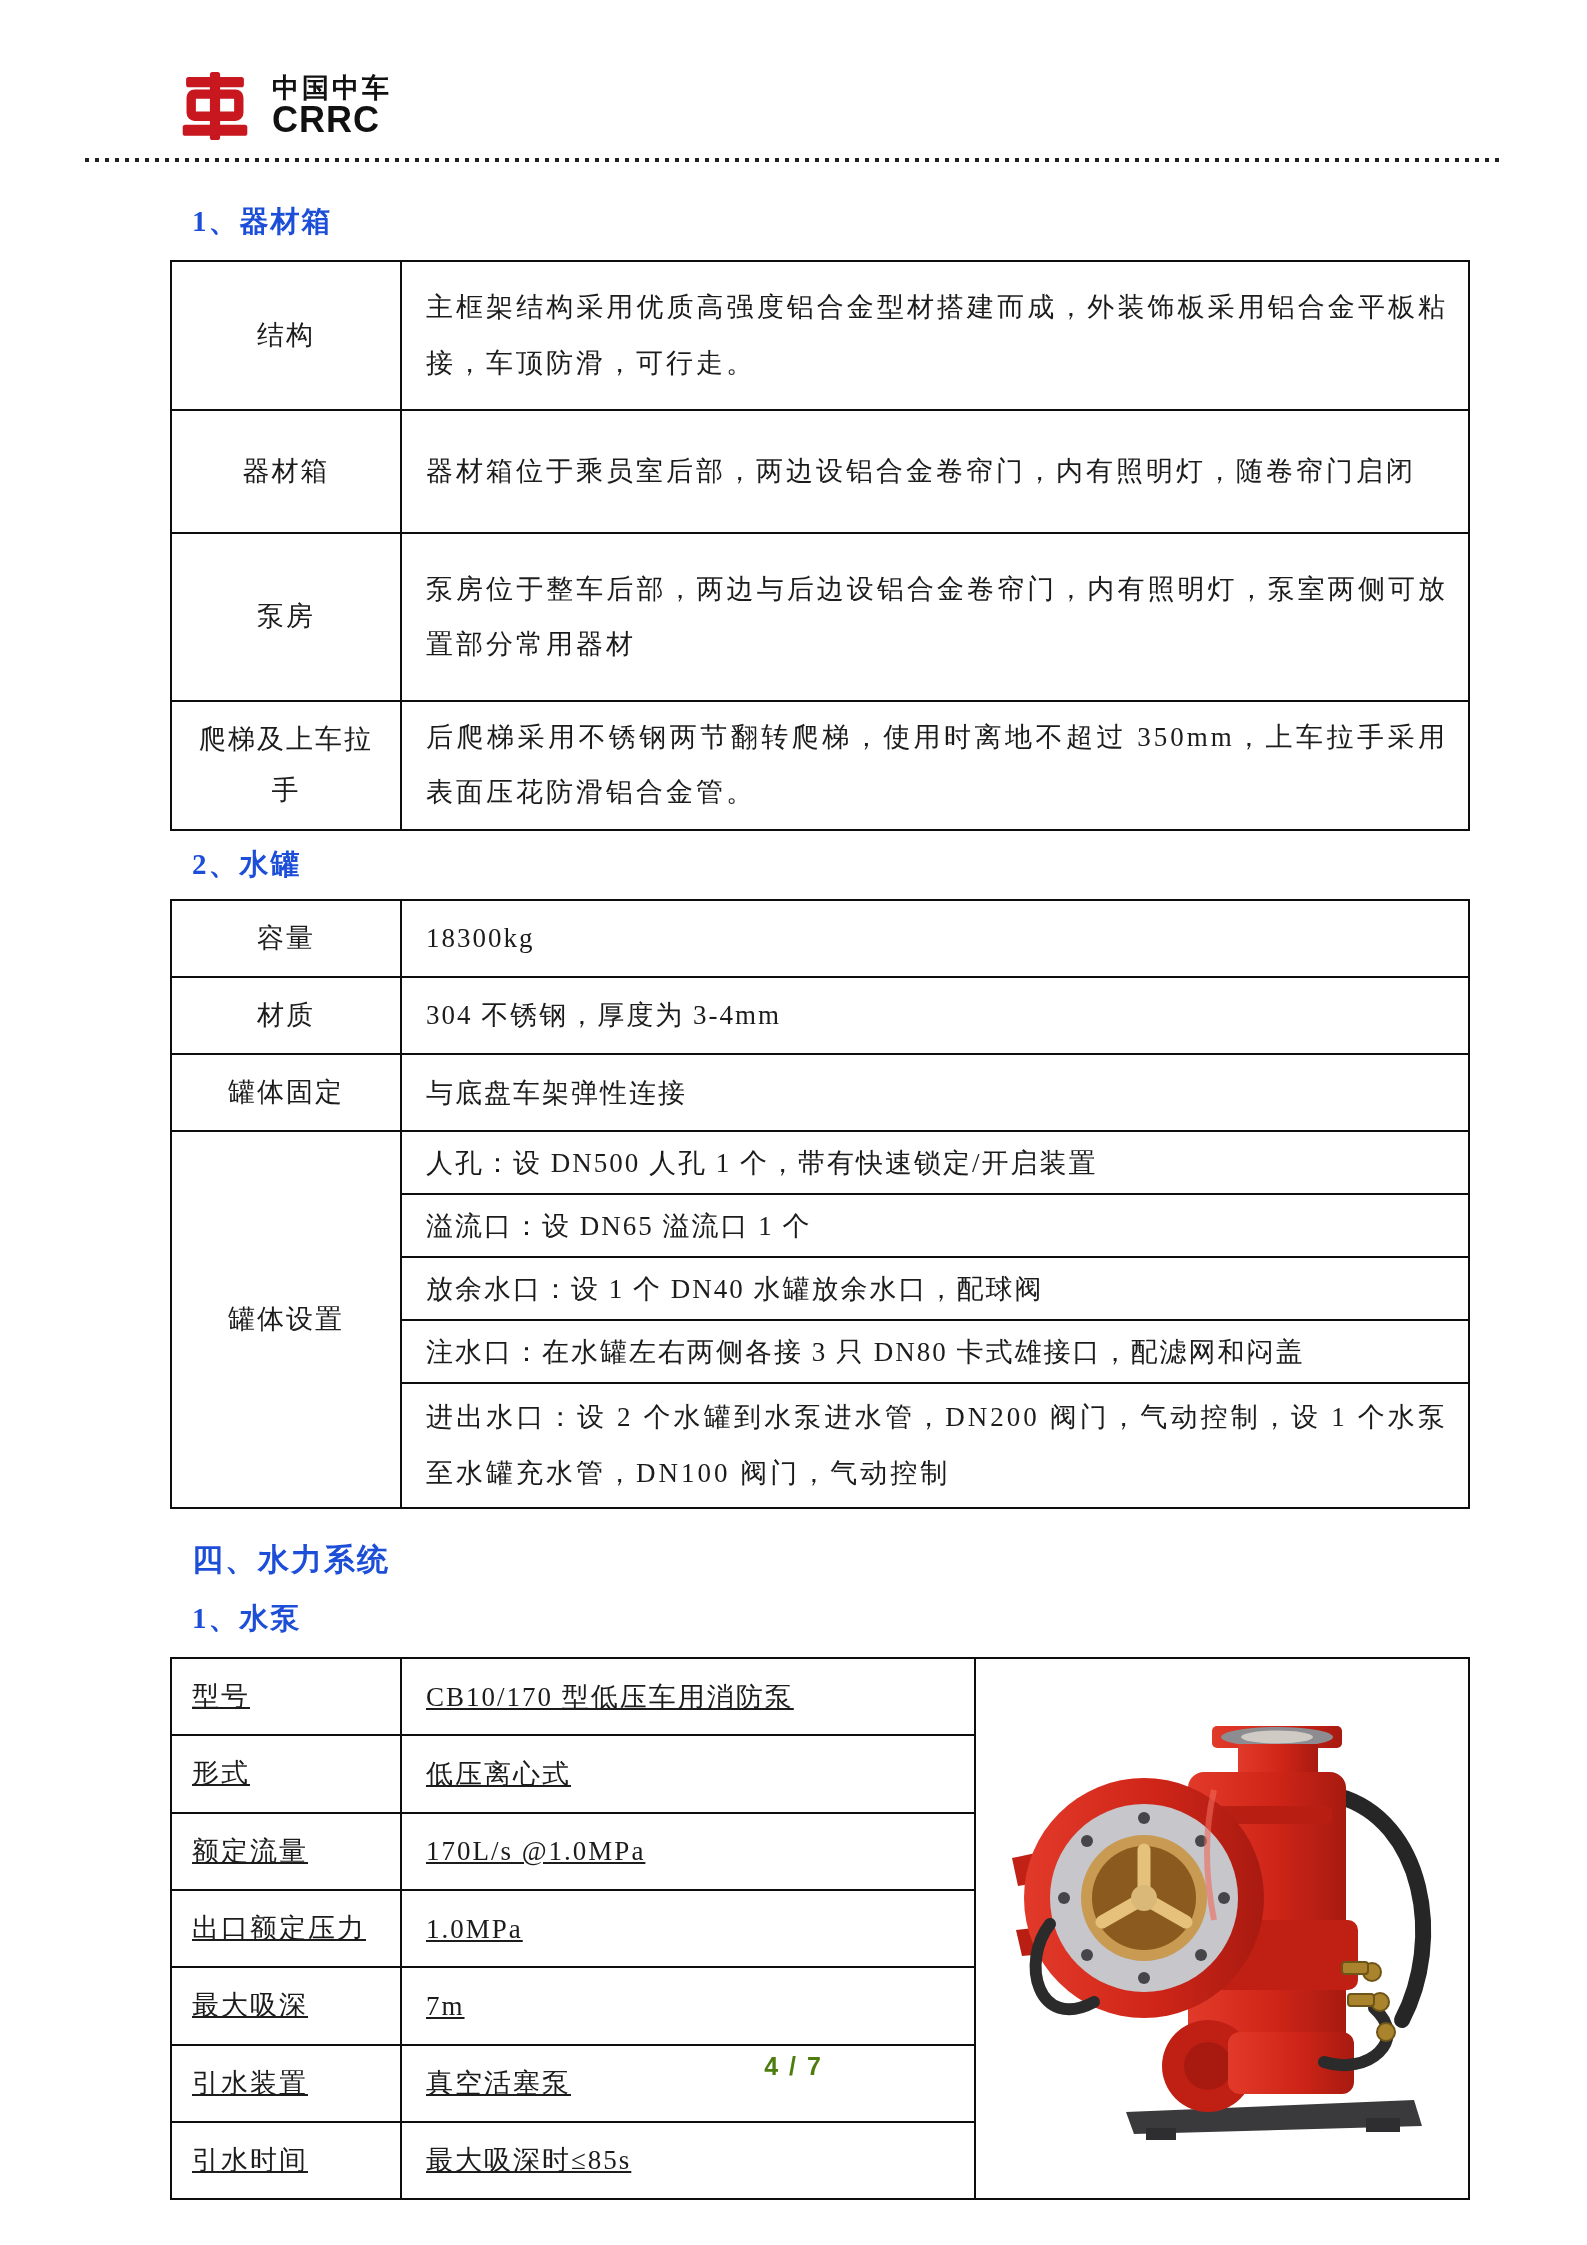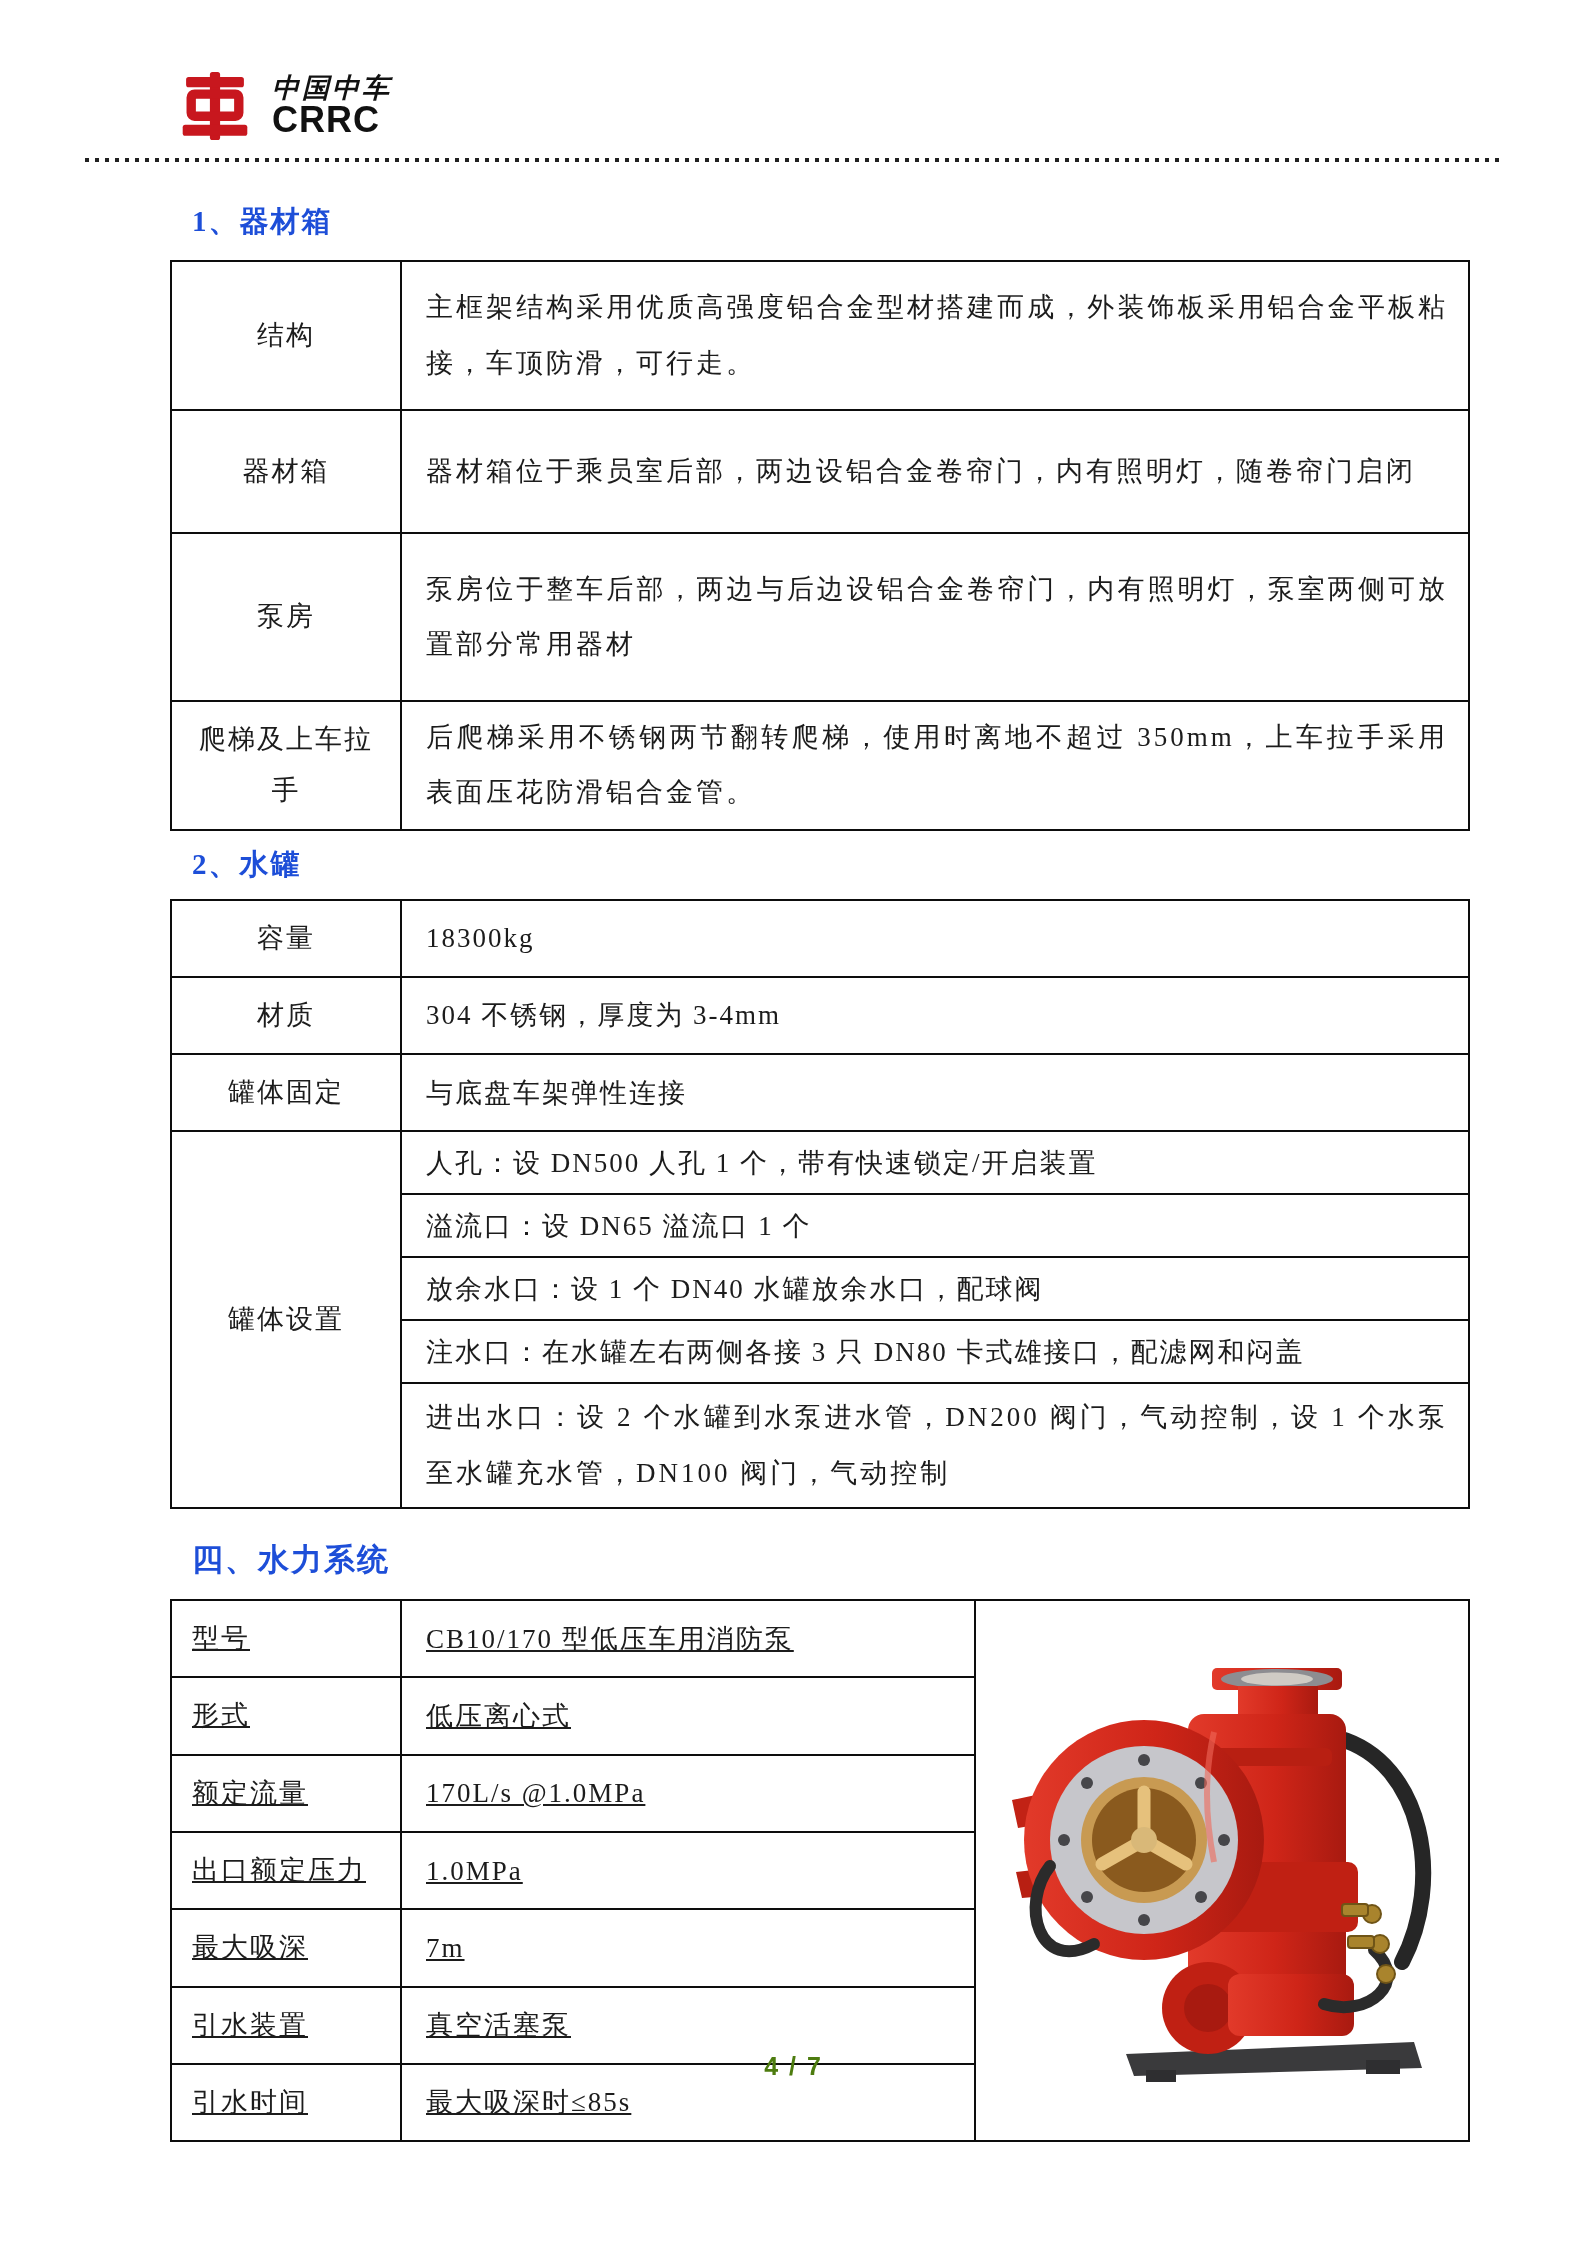--- a/index.html
+++ b/index.html
@@ -15,21 +15,21 @@
   
   .header{
     display:flex;align-items:center;
     padding:70px 0 0 172px;
     height:72px;
   }
   .logo-block{display:flex;align-items:center;}
   .crrc-emblem{
     width:86px;height:68px;margin-right:14px;flex:0 0 auto;
   }
-  .crrc-text .cn{font-size:27px;font-weight:bold;color:#111;line-height:1.05;letter-spacing:3px;font-family:"Liberation Sans",sans-serif;font-style:italic;}
+  .crrc-text .cn{font-size:27px;font-weight:bold;color:#111;line-height:1.05;letter-spacing:3px;font-family:"Liberation Sans",sans-serif;}
   .crrc-text .en{font-size:36px;font-weight:900;color:#111;line-height:1;letter-spacing:1px;font-family:"Liberation Sans",sans-serif;}
   .cs-logo{width:72px;height:72px;margin:0 12px 0 60px;flex:0 0 auto;}
   .cs-text .cn{font-size:31px;font-weight:bold;color:#111;line-height:1.15;letter-spacing:6px;font-family:"Liberation Sans",sans-serif;}
   .cs-text .en{font-size:15px;font-weight:bold;color:#222;letter-spacing:1.5px;font-family:"Liberation Sans",sans-serif;}
   .dotted-divider{
     margin:16px 85px 0 85px;
     height:4px;
     background:repeating-linear-gradient(to right,#222 0 4px,transparent 4px 10px);
   }
   
@@ -166,20 +166,21 @@
         <tr class="rs">
           <td class="val-s">注水口：在水罐左右两侧各接 3 只 DN80 卡式雄接口，配滤网和闷盖</td>
         </tr>
         <tr class="rt">
           <td class="val">进出水口：设 2 个水罐到水泵进水管，DN200 阀门，气动控制，设 1 个水泵至水罐充水管，DN100 阀门，气动控制</td>
         </tr>
       </tbody>
     </table>
 
     <div class="sec-title big">四、水力系统</div>
+    <div class="sec-title" style="margin-top:18px;">1、水泵</div>
 
     <table class="spec pump">
       <colgroup>
           <col style="width:230px">
           <col style="width:574px">
           <col>
         </colgroup>
       <tbody>
         <tr>
           <td class="lbl">型号</td>

